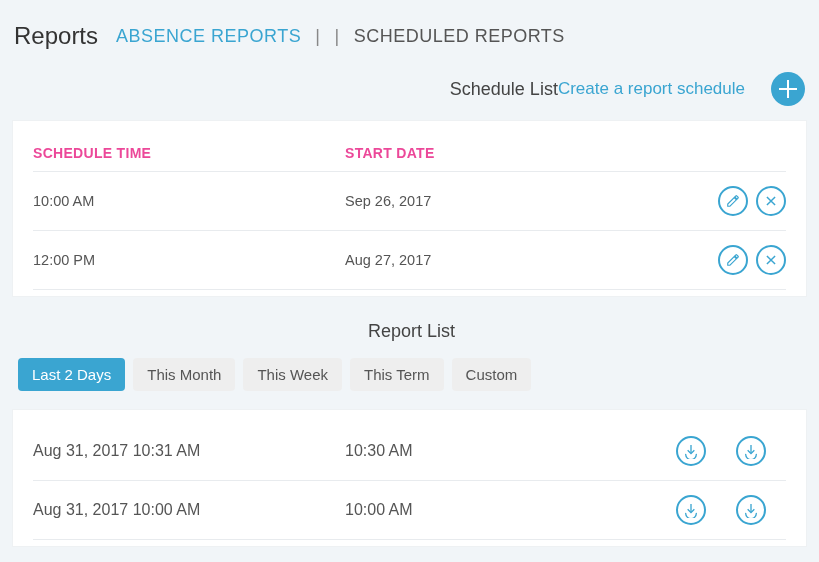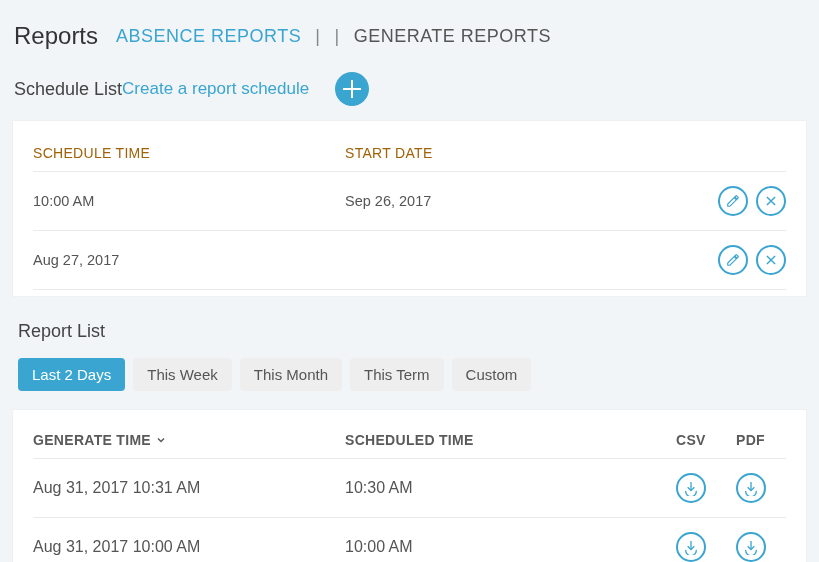--- a/index.html
+++ b/index.html
@@ -29,21 +29,21 @@
     font-size: 18px;
     letter-spacing: 0.5px;
   }
   .tabs .tab { cursor: pointer; }
   .tabs .tab.link { color: #3aa5d1; }
   .tabs .tab.active { color: #555; }
   .tabs .sep { color: #888; }
   .section-bar {
     display: flex;
     align-items: center;
-    justify-content: flex-start;
+    justify-content: flex-end;
     padding: 14px 14px 10px 14px;
   }
   .section-bar .section-title {
     font-size: 18px;
     color: #444;
     font-weight: 400;
   }
   .create-wrap {
     display: flex;
     align-items: center;
@@ -70,22 +70,22 @@
     background: #fff;
     margin: 4px 12px 0 12px;
     padding: 12px 20px 6px 20px;
     border: 1px solid #eef1f3;
   }
   .row { display: flex; align-items: center; }
   .hdr-row {
     padding: 12px 0 10px 0;
     border-bottom: 1px solid #e8ebee;
     font-size: 14px;
-    font-weight: 400;
-    color: #a16207;
+    font-weight: 700;
+    color: #ec4899;
     letter-spacing: 0.3px;
   }
   .data-row {
     padding: 14px 0;
     border-bottom: 1px solid #e8ebee;
     font-size: 14.5px;
     color: #555;
   }
   .col-a { flex: 0 0 312px; }
   .col-b { flex: 1; }
@@ -99,20 +99,21 @@
     cursor: pointer;
     color: #3aa5d1;
     background: #fff;
   }
   .icon-btn svg { display: block; }
 
   .report-section-title {
     font-size: 18px;
     color: #444;
     padding: 24px 14px 10px 18px;
+    text-align: center;
   }
   .pills {
     display: flex;
     gap: 8px;
     padding: 6px 14px 12px 18px;
   }
   .pill {
     background: #eeeeee;
     color: #555;
     padding: 8px 14px;
@@ -158,21 +159,21 @@
 </style>
 </head>
 <body>
 
 <div class="header">
   <div class="title">Reports</div>
   <div class="tabs">
     <span class="tab link">ABSENCE REPORTS</span>
     <span class="sep">|</span>
     <span class="sep">|</span>
-    <span class="tab active">GENERATE REPORTS</span>
+    <span class="tab active">SCHEDULED REPORTS</span>
   </div>
 </div>
 
 <div class="section-bar">
   <div class="section-title">Schedule List</div>
   <div class="create-wrap">
     <span>Create a report schedule</span>
     <span class="plus-circle"></span>
   </div>
 </div>
@@ -193,58 +194,48 @@
           </svg>
       </div>
       <div class="icon-btn">
         <svg width="14" height="14" viewBox="0 0 24 24" fill="none" stroke="#3aa5d1" stroke-width="2.5">
             <path d="M5 5l14 14M19 5L5 19"></path>
           </svg>
       </div>
     </div>
   </div>
   <div class="row data-row">
+    <div class="col-a">12:00 PM</div>
     <div class="col-b">Aug 27, 2017</div>
     <div class="col-act">
       <div class="icon-btn">
         <svg width="14" height="14" viewBox="0 0 24 24" fill="none" stroke="#3aa5d1" stroke-width="2">
             <path d="M3 17.25V21h3.75L17.81 9.94l-3.75-3.75L3 17.25zM20.71 7.04a1 1 0 0 0 0-1.41l-2.34-2.34a1 1 0 0 0-1.41 0l-1.83 1.83 3.75 3.75 1.83-1.83z"></path>
           </svg>
       </div>
       <div class="icon-btn">
         <svg width="14" height="14" viewBox="0 0 24 24" fill="none" stroke="#3aa5d1" stroke-width="2.5">
             <path d="M5 5l14 14M19 5L5 19"></path>
           </svg>
       </div>
     </div>
   </div>
 </div>
 
 <div class="report-section-title">Report List</div>
 
 <div class="pills">
   <div class="pill active">Last 2 Days</div>
+  <div class="pill">This Month</div>
   <div class="pill">This Week</div>
-  <div class="pill">This Month</div>
   <div class="pill">This Term</div>
   <div class="pill">Custom</div>
 </div>
 
 <div class="panel2">
-  <div class="hdr-row2">
-    <div class="rcol-a">
-      <span>GENERATE TIME</span>
-      <svg class="chev-down" viewBox="0 0 24 24" fill="none" stroke="#5a5a5a" stroke-width="3">
-          <path d="M6 9l6 6 6-6"></path>
-        </svg>
-    </div>
-    <div class="rcol-b">SCHEDULED TIME</div>
-    <div class="rcol-csv">CSV</div>
-    <div class="rcol-pdf">PDF</div>
-  </div>
 
   <div class="data-row2">
     <div class="rcol-a">Aug 31, 2017 10:31 AM</div>
     <div class="rcol-b">10:30 AM</div>
     <div class="rcol-csv-d">
       <div class="icon-btn">
         <svg width="16" height="16" viewBox="0 0 24 24" fill="none" stroke="#3aa5d1" stroke-width="2">
             <path d="M12 3v12"></path>
             <path d="M7 11l5 5 5-5"></path>
             <path d="M4 17a8 8 0 0 0 16 0" stroke-linecap="round"></path>

